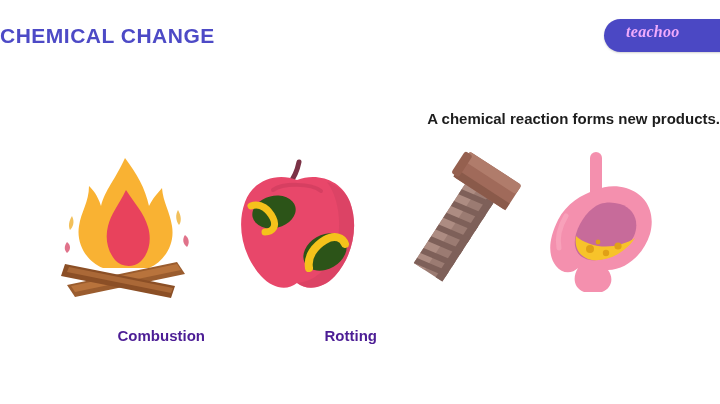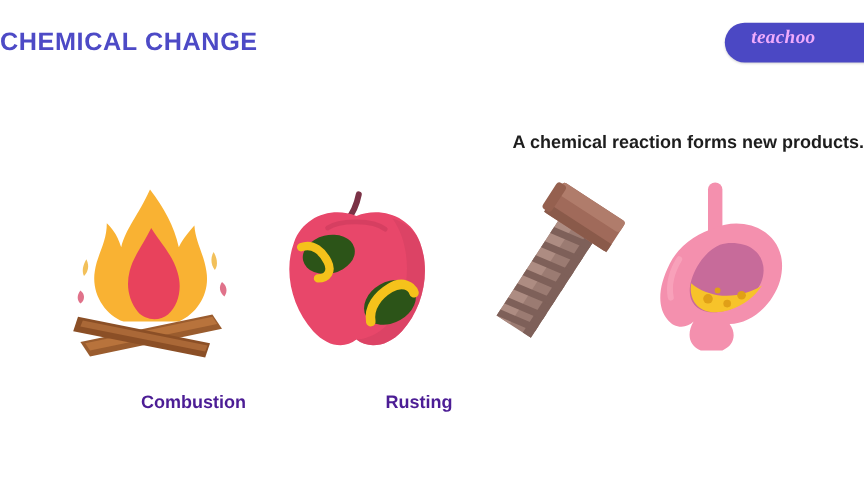--- a/index.html
+++ b/index.html
@@ -151,21 +151,21 @@
 
       <path d="M56 40 C 66 33, 94 33, 104 41" stroke="#CE3C5E" stroke-width="4" fill="none" stroke-linecap="round" opacity="0.7"></path>
 
       <ellipse cx="57" cy="62" rx="22" ry="16" fill="#2C5418" transform="rotate(-14 57 62)"></ellipse>
       <path d="M34 56 C 44 52, 52 60, 56 68 C 60 76, 56 82, 48 82" stroke="#F5C21B" stroke-width="7" fill="none" stroke-linecap="round"></path>
 
       <ellipse cx="108" cy="102" rx="23" ry="17" fill="#2C5418" transform="rotate(-30 108 102)"></ellipse>
       <path d="M92 118 C 90 106, 98 96, 108 90 C 118 84, 126 88, 128 94" stroke="#F5C21B" stroke-width="8" fill="none" stroke-linecap="round"></path>
     </svg>
   </div>
-  <div class="caption">Rusting</div>
+  <div class="caption">Rotting</div>
 </div>
 
 <div class="item" id="item-rusting">
   <div class="art">
     <svg viewBox="0 0 160 150" width="160" height="150" xmlns="http://www.w3.org/2000/svg">
       <g transform="rotate(33 80 75)">
 
         <rect x="62" y="34" width="34" height="98" fill="#9B7B72"></rect>
         <rect x="62" y="34" width="13" height="98" fill="#AD8C82"></rect>
         <rect x="88" y="34" width="8" height="98" fill="#7E6059"></rect>

